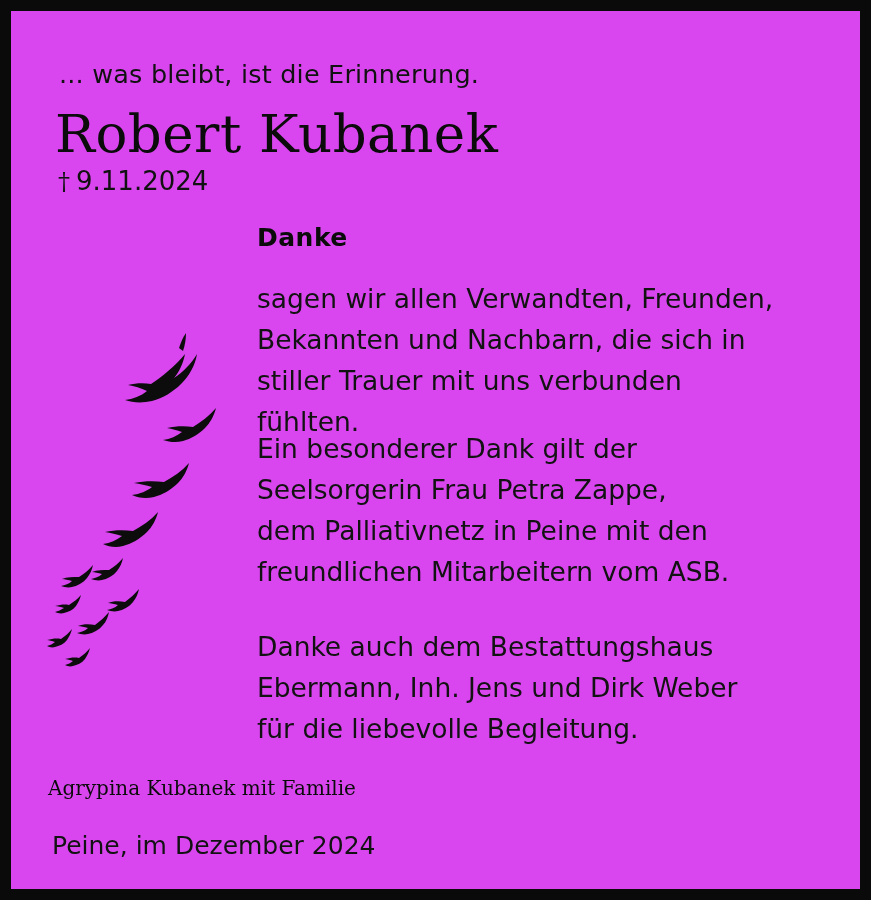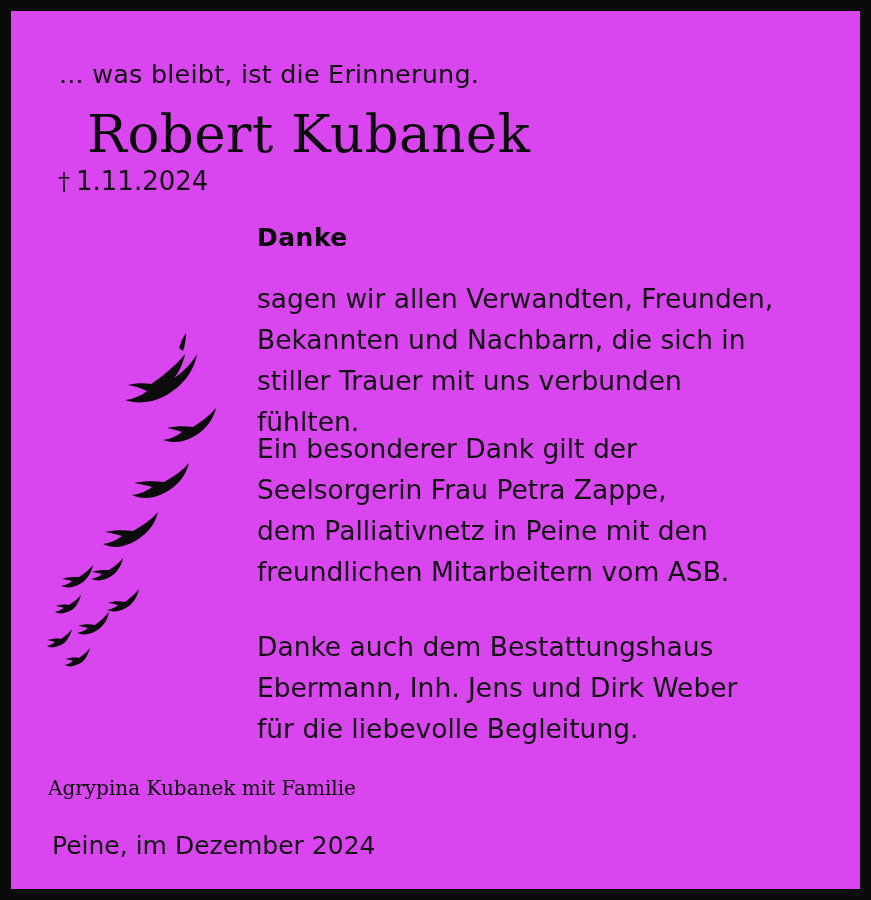--- a/index.html
+++ b/index.html
@@ -40,21 +40,20 @@
   }
   .deceased-name {
     position: absolute;
     left: 44px;
     top: 92px;
     font-family: "DejaVu Serif", serif;
     font-size: 53px;
     color: #0b0b0b;
     letter-spacing: 0.5px;
     white-space: nowrap;
-    margin-left: 32px;
   }
   .death-date {
     position: absolute;
     left: 47px;
     top: 155px;
     font-size: 26px;
     color: #111111;
     white-space: nowrap;
   }
   .dagger {
@@ -114,21 +113,21 @@
 <body>
 
 <div id="notice">
   <div id="sheet">
 
     <div class="epigraph">... was bleibt, ist die Erinnerung.</div>
 
     <div class="deceased-name">Robert Kubanek</div>
 
     <div class="death-date">
-      <span class="dagger">†</span><span>1.11.2024</span>
+      <span class="dagger">†</span><span>9.11.2024</span>
     </div>
 
     <div class="thanks-heading">Danke</div>
 
     <div class="body-block" id="para-0">
       <div class="body-line">sagen wir allen Verwandten, Freunden,</div>
       <div class="body-line">Bekannten und Nachbarn, die sich in</div>
       <div class="body-line">stiller Trauer mit uns verbunden</div>
       <div class="body-line">fühlten.</div>
     </div>

